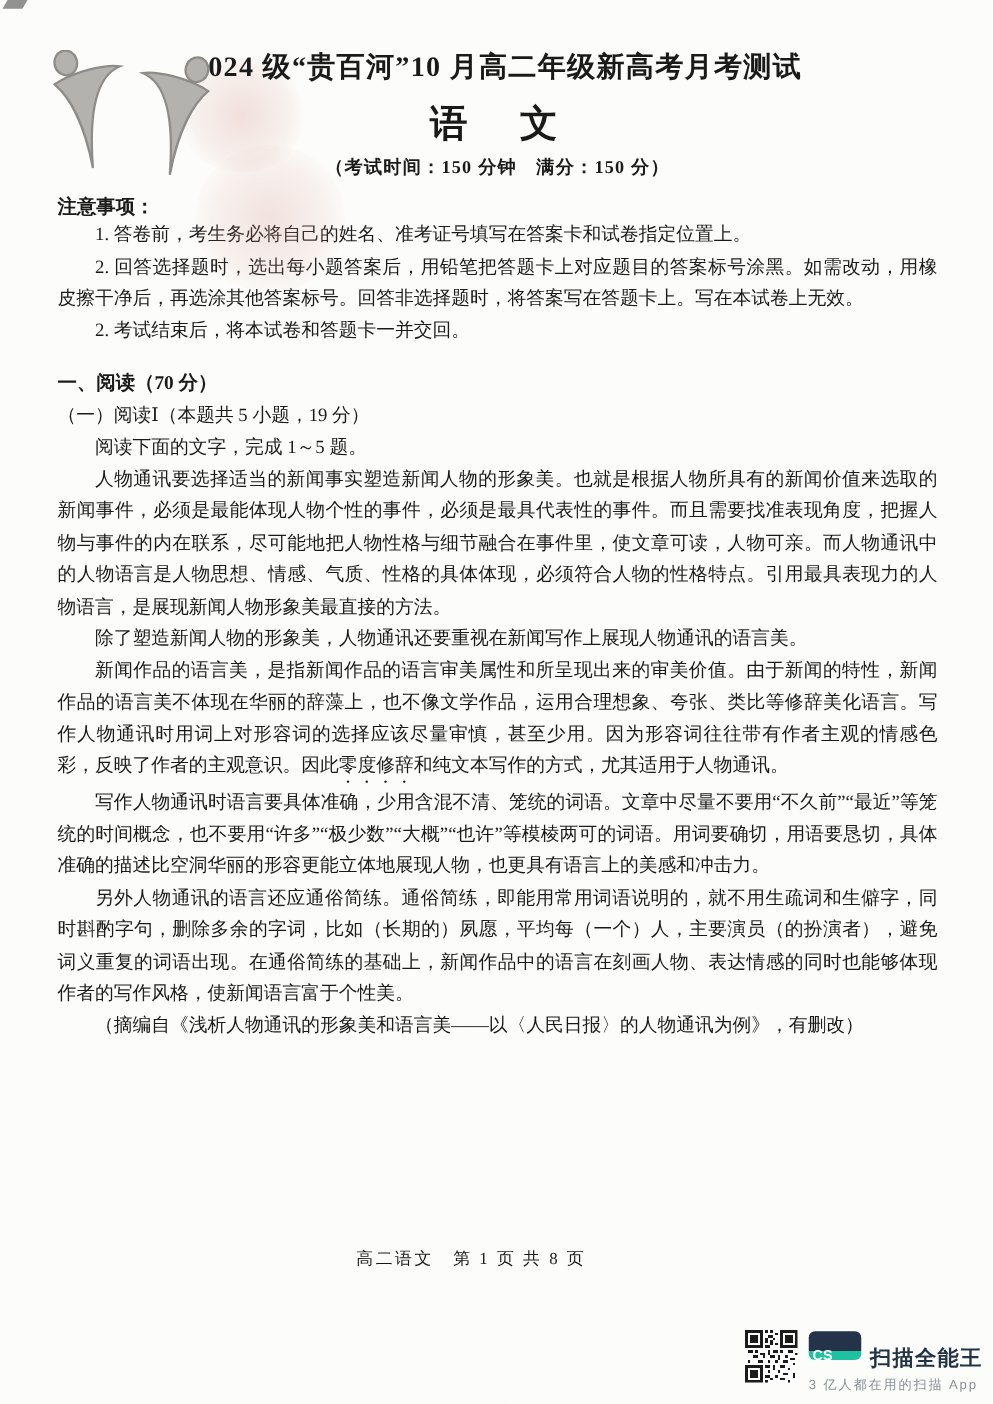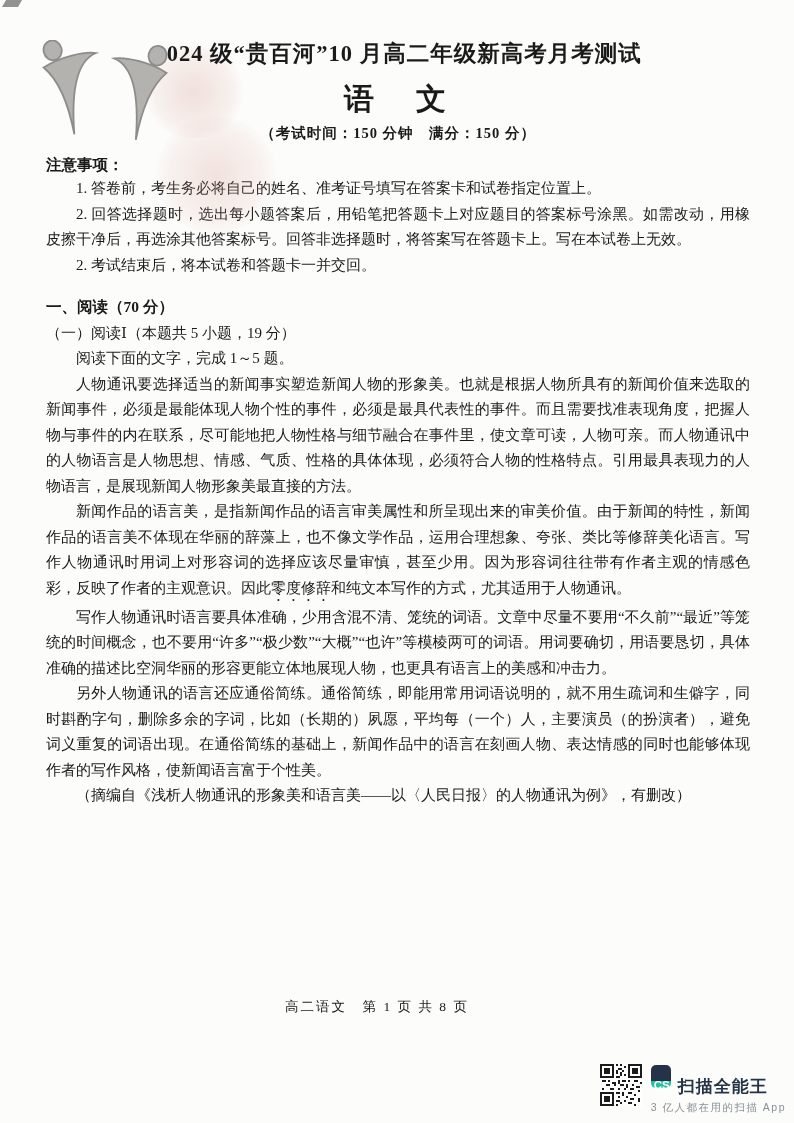--- a/index.html
+++ b/index.html
@@ -53,21 +53,21 @@
   
   .scanner-brand {
     position: absolute; right: 8px; bottom: 8px; z-index: 3;
     display: flex; align-items: center; gap: 9px;
     font-family: "Liberation Sans", "DejaVu Sans", sans-serif;
   }
   .qr { width: 42px; height: 42px; display: block; }
   .brand-right { display: flex; flex-direction: column; gap: 3px; }
   .brand-row { display: flex; align-items: center; gap: 7px; }
   .cs-logo {
-    width: 20px; height: 23px; border-radius: 5px;
+    width: 42px; height: 23px; border-radius: 5px;
     background: linear-gradient(180deg, #243349 0%, #243349 68%, #1ec2a0 68%, #1ec2a0 100%);
     color: #ffffff; font-size: 11.5px; font-weight: bold;
     display: flex; align-items: center; justify-content: flex-start;
     padding-left: 3px; padding-top: 18px;
   }
   .brand-name { font-size: 17px; font-weight: bold; color: #243447; letter-spacing: 1px; margin-top: 21px; }
   .brand-tagline { font-size: 10.5px; color: #8a9097; letter-spacing: 1.5px; }
 
   .scan-artifact { position: absolute; left: 4px; top: 0; width: 16px; height: 7px;
     background: #3a3a38; transform: skewX(-30deg); opacity: .55; z-index: 1; }
@@ -111,20 +111,21 @@
       <p class="line indent">2. 回答选择题时，选出每小题答案后，用铅笔把答题卡上对应题目的答案标号涂黑。如需改动，用橡皮擦干净后，再选涂其他答案标号。回答非选择题时，将答案写在答题卡上。写在本试卷上无效。</p>
       <p class="line indent">2. 考试结束后，将本试卷和答题卡一并交回。</p>
     </section>
 
     <section class="sec">
       <div class="sec-title">一、阅读（70 分）</div>
       <div class="subsec-title">（一）阅读Ⅰ（本题共 5 小题，19 分）</div>
       <p class="line indent">阅读下面的文字，完成 1～5 题。</p>
 
       <p class="line indent">人物通讯要选择适当的新闻事实塑造新闻人物的形象美。也就是根据人物所具有的新闻价值来选取的新闻事件，必须是最能体现人物个性的事件，必须是最具代表性的事件。而且需要找准表现角度，把握人物与事件的内在联系，尽可能地把人物性格与细节融合在事件里，使文章可读，人物可亲。而人物通讯中的人物语言是人物思想、情感、气质、性格的具体体现，必须符合人物的性格特点。引用最具表现力的人物语言，是展现新闻人物形象美最直接的方法。</p>
+      <p class="line indent">除了塑造新闻人物的形象美，人物通讯还要重视在新闻写作上展现人物通讯的语言美。</p>
       <p class="line indent"><span>新闻作品的语言美，是指新闻作品的语言审美属性和所呈现出来的审美价值。由于新闻的特性，新闻作品的语言美不体现在华丽的辞藻上，也不像文学作品，运用合理想象、夸张、类比等修辞美化语言。写作人物通讯时用词上对形容词的选择应该尽量审慎，甚至少用。因为形容词往往带有作者主观的情感色彩，反映了作者的主观意识。因此</span><span class="emphasis-dots">零度修辞</span><span>和纯文本写作的方式，尤其适用于人物通讯。</span></p>
       <p class="line indent">写作人物通讯时语言要具体准确，少用含混不清、笼统的词语。文章中尽量不要用“不久前”“最近”等笼统的时间概念，也不要用“许多”“极少数”“大概”“也许”等模棱两可的词语。用词要确切，用语要恳切，具体准确的描述比空洞华丽的形容更能立体地展现人物，也更具有语言上的美感和冲击力。</p>
       <p class="line indent">另外人物通讯的语言还应通俗简练。通俗简练，即能用常用词语说明的，就不用生疏词和生僻字，同时斟酌字句，删除多余的字词，比如（长期的）夙愿，平均每（一个）人，主要演员（的扮演者），避免词义重复的词语出现。在通俗简练的基础上，新闻作品中的语言在刻画人物、表达情感的同时也能够体现作者的写作风格，使新闻语言富于个性美。</p>
       <p class="line indent">（摘编自《浅析人物通讯的形象美和语言美——以〈人民日报〉的人物通讯为例》，有删改）</p>
     </section>
   </div>
 
   <footer class="page-footer">高二语文　第 1 页  共 8 页</footer>
 
   <div class="scanner-brand">

